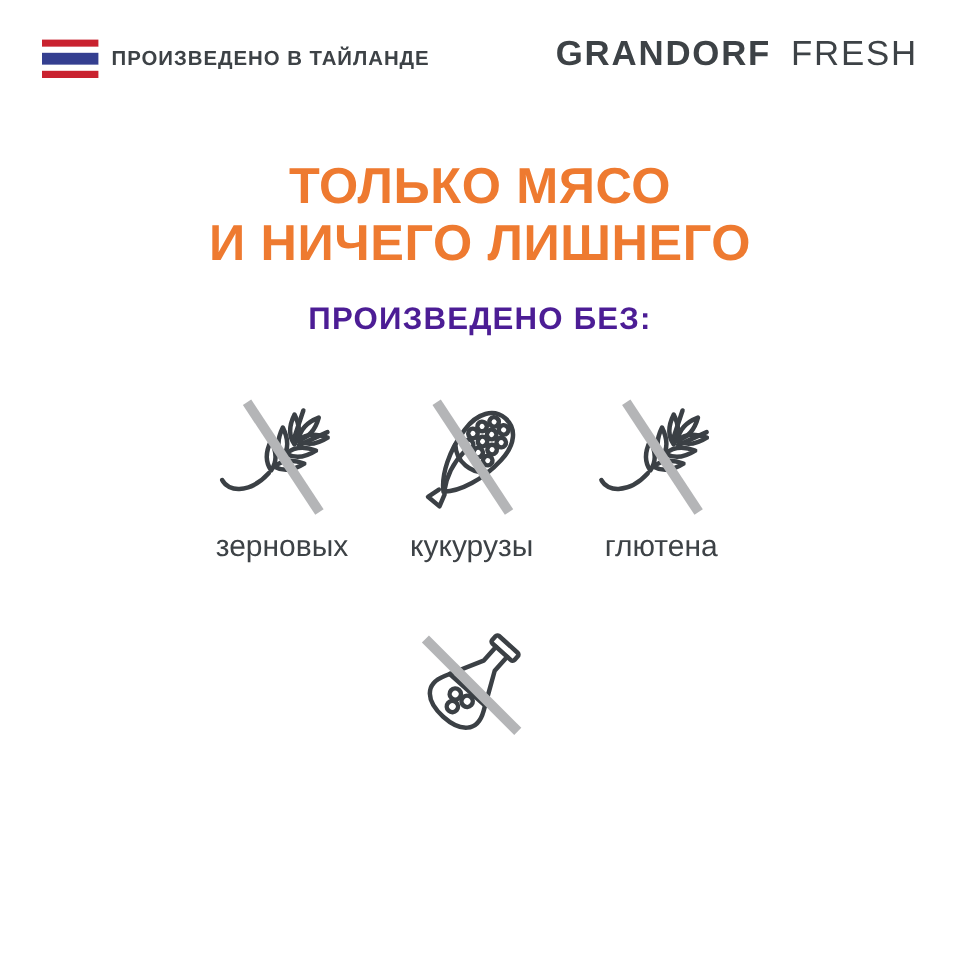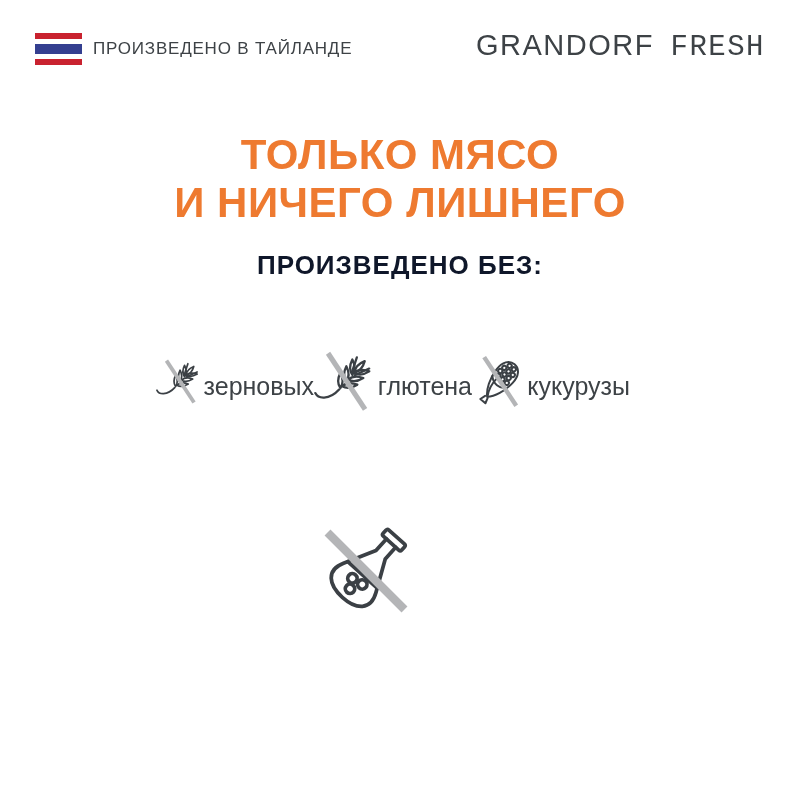--- a/index.html
+++ b/index.html
@@ -7,38 +7,38 @@
     position:relative; width:800px; height:800px; background:#ffffff;
     font-family:"Liberation Sans", sans-serif; color:#3d4246; overflow:hidden;
   }
 
   
   .origin { position:absolute; left:35px; top:33px; display:flex; align-items:center; gap:11px; }
   .flag { width:47px; height:32px; display:flex; flex-direction:column; flex:none; }
   .flag .s1,.flag .s5 { flex:1.1; background:#c9222f; }
   .flag .s2,.flag .s4 { flex:1;   background:#ffffff; }
   .flag .s3 { flex:2.1; background:#343f90; }
-  .origin-text { font-size:17px; font-weight:normal; letter-spacing:0.8px; color:#3d4246; }
+  .origin-text { font-size:17px; font-weight:bold; letter-spacing:0.8px; color:#3d4246; }
 
   .brand { position:absolute; right:35px; top:29px; font-size:29px; letter-spacing:1.5px; color:#3d4246; white-space:nowrap; }
-  .brand .bold { font-weight:normal; }
-  .brand .light { font-weight:normal; margin-left:7px;font-family:Liberation Mono, monospace; }
+  .brand .bold { font-weight:bold; }
+  .brand .light { font-weight:normal; margin-left:7px; }
 
   
   .title { position:absolute; top:131px; left:0; right:0; margin:0; text-align:center;
            font-size:42px; line-height:48px; font-weight:bold; letter-spacing:0.5px; color:#ee7a30; }
   .title span { display:block; }
   .subtitle { position:absolute; top:250px; left:0; right:0; margin:0; text-align:center;
-              font-size:26px; line-height:30px; font-weight:bold; letter-spacing:1px; color:#0f172a; }
+              font-size:26px; line-height:30px; font-weight:bold; letter-spacing:1px; color:#4c1d95; }
 
   
   .row { position:absolute; left:0; right:0; display:flex; justify-content:center; transform:translateX(-7px); }
   .row-1 { top:330px; }
   .row-2 { top:519px; }
-  .cell { width:158px; display:flex; align-items:center; margin:0; }
+  .cell { width:158px; display:flex; flex-direction:column; align-items:center; margin:0; }
   .cell svg { width:104px; height:104px; display:block; }
   .cell figcaption { margin-top:7px; font-size:25px; line-height:28px; color:#3d4246; white-space:nowrap; }
 </style>
 </head>
 <body>
 
 <div class="page">
 
   <div class="origin">
     <span class="flag">
@@ -78,59 +78,59 @@
           <path transform="translate(50,45) rotate(42)" d="M 0 0 Q -7 -10 0 -24 Q 7 -10 0 0 Z"></path>
           <path transform="translate(50,31) rotate(42)" d="M 0 0 Q -7 -10 0 -24 Q 7 -10 0 0 Z"></path>
         </g>
         <line x1="22" y1="5" x2="80" y2="93" stroke="#b4b5b7" stroke-width="8"></line>
       </svg>
       <figcaption>зерновых</figcaption>
     </figure>
 
     <figure class="cell">
       <svg viewBox="0 0 100 100">
-        <g fill="none" stroke="#3b4045" stroke-width="3.6" stroke-linecap="round" stroke-linejoin="round" transform="rotate(42 50 50)">
-          <path d="M 50 66 C 50 76 47 85 41 91 C 37 95 31 97 26 95"></path>
-          <path d="M 47 33 L 37 10"></path>
-          <path d="M 53 33 L 63 10"></path>
-          <path transform="translate(50,30)" d="M 0 0 Q -7 -10 0 -24 Q 7 -10 0 0 Z"></path>
-          <path transform="translate(50,63) rotate(-42)" d="M 0 0 Q -7 -10 0 -24 Q 7 -10 0 0 Z"></path>
-          <path transform="translate(50,49) rotate(-42)" d="M 0 0 Q -7 -10 0 -24 Q 7 -10 0 0 Z"></path>
-          <path transform="translate(50,35) rotate(-42)" d="M 0 0 Q -7 -10 0 -24 Q 7 -10 0 0 Z"></path>
-          <path transform="translate(50,59) rotate(42)" d="M 0 0 Q -7 -10 0 -24 Q 7 -10 0 0 Z"></path>
-          <path transform="translate(50,45) rotate(42)" d="M 0 0 Q -7 -10 0 -24 Q 7 -10 0 0 Z"></path>
-          <path transform="translate(50,31) rotate(42)" d="M 0 0 Q -7 -10 0 -24 Q 7 -10 0 0 Z"></path>
-        </g>
-        <line x1="22" y1="5" x2="80" y2="93" stroke="#b4b5b7" stroke-width="8"></line>
-      </svg>
-      <figcaption>глютена</figcaption>
-    </figure>
-
-    <figure class="cell">
-      <svg viewBox="0 0 100 100">
         <g fill="none" stroke="#3b4045" stroke-width="3.6" stroke-linecap="round" stroke-linejoin="round" transform="rotate(40 50 50)">
           <path d="M 50 8 C 62 8 70 19 69 36 C 68 57 60 76 50 85 C 40 76 32 57 31 36 C 30 19 38 8 50 8 Z"></path>
           <path d="M 46 86 L 43 96 L 55 96 L 52 86"></path>
           <path d="M 50 84 C 44 74 41 62 42 50"></path>
           <path d="M 33 50 C 42 60 58 60 67 50"></path>
           <circle cx="45" cy="16" r="3.8"></circle>
             <circle cx="55" cy="16" r="3.8"></circle>
           <circle cx="40" cy="25" r="3.8"></circle>
             <circle cx="50" cy="25" r="3.8"></circle>
             <circle cx="60" cy="25" r="3.8"></circle>
           <circle cx="38" cy="34" r="3.8"></circle>
             <circle cx="48" cy="34" r="3.8"></circle>
             <circle cx="58" cy="34" r="3.8"></circle>
           <circle cx="41" cy="43" r="3.8"></circle>
             <circle cx="51" cy="43" r="3.8"></circle>
             <circle cx="61" cy="43" r="3.8"></circle>
         </g>
         <line x1="22" y1="5" x2="80" y2="93" stroke="#b4b5b7" stroke-width="8"></line>
       </svg>
       <figcaption>кукурузы</figcaption>
+    </figure>
+
+    <figure class="cell">
+      <svg viewBox="0 0 100 100">
+        <g fill="none" stroke="#3b4045" stroke-width="3.6" stroke-linecap="round" stroke-linejoin="round" transform="rotate(42 50 50)">
+          <path d="M 50 66 C 50 76 47 85 41 91 C 37 95 31 97 26 95"></path>
+          <path d="M 47 33 L 37 10"></path>
+          <path d="M 53 33 L 63 10"></path>
+          <path transform="translate(50,30)" d="M 0 0 Q -7 -10 0 -24 Q 7 -10 0 0 Z"></path>
+          <path transform="translate(50,63) rotate(-42)" d="M 0 0 Q -7 -10 0 -24 Q 7 -10 0 0 Z"></path>
+          <path transform="translate(50,49) rotate(-42)" d="M 0 0 Q -7 -10 0 -24 Q 7 -10 0 0 Z"></path>
+          <path transform="translate(50,35) rotate(-42)" d="M 0 0 Q -7 -10 0 -24 Q 7 -10 0 0 Z"></path>
+          <path transform="translate(50,59) rotate(42)" d="M 0 0 Q -7 -10 0 -24 Q 7 -10 0 0 Z"></path>
+          <path transform="translate(50,45) rotate(42)" d="M 0 0 Q -7 -10 0 -24 Q 7 -10 0 0 Z"></path>
+          <path transform="translate(50,31) rotate(42)" d="M 0 0 Q -7 -10 0 -24 Q 7 -10 0 0 Z"></path>
+        </g>
+        <line x1="22" y1="5" x2="80" y2="93" stroke="#b4b5b7" stroke-width="8"></line>
+      </svg>
+      <figcaption>глютена</figcaption>
     </figure>
 
   </div>
 
   <div class="row row-2">
 
 
 
 
     <figure class="cell">

